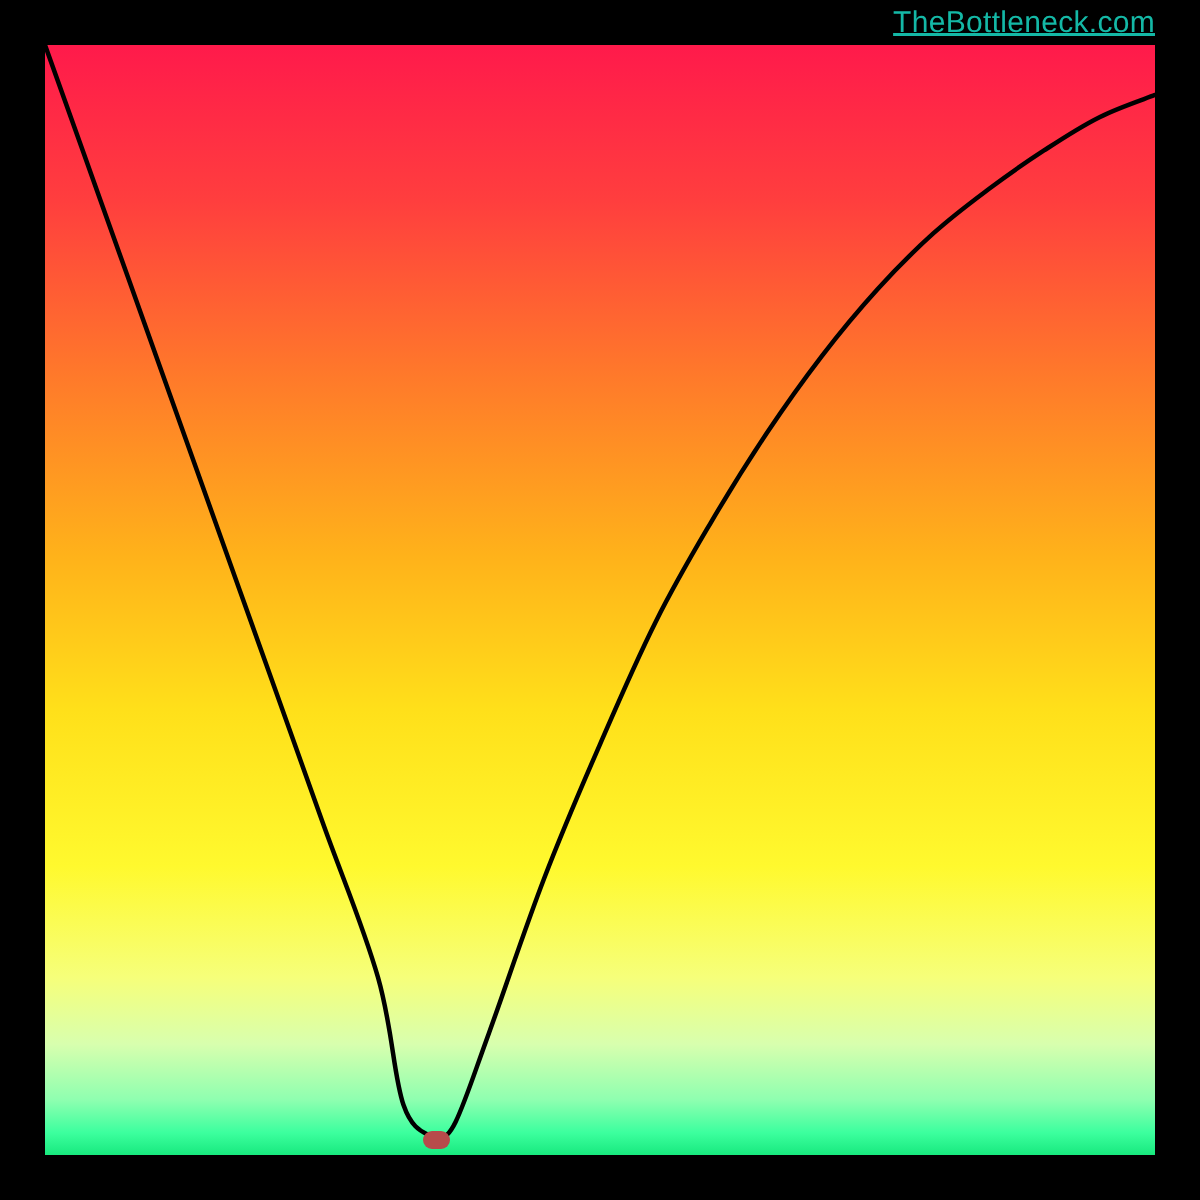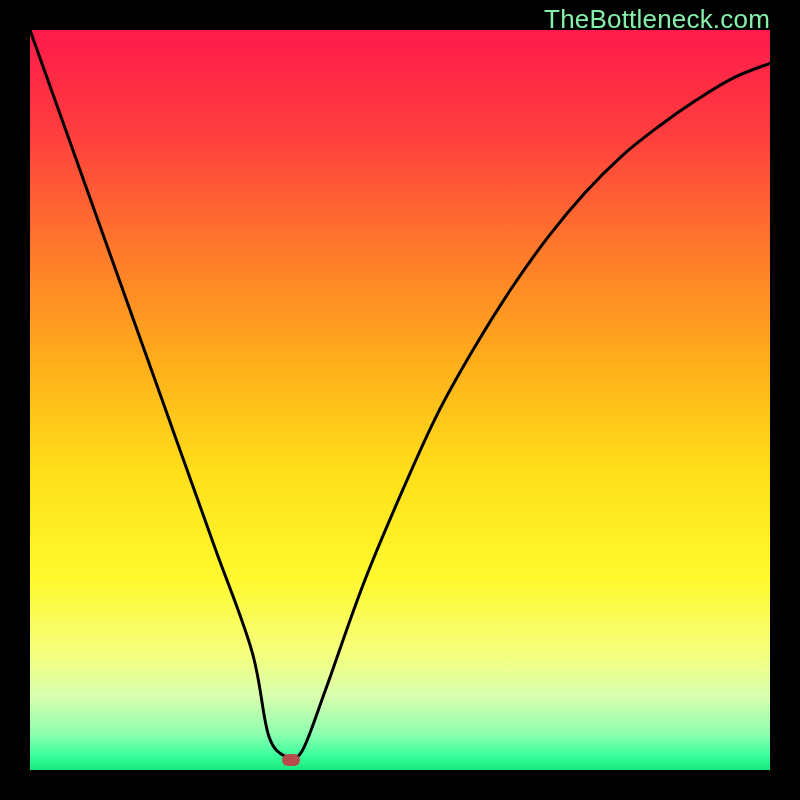--- a/index.html
+++ b/index.html
@@ -27,22 +27,22 @@
   }
   .gradient-bg {
     position: absolute;
     inset: 0;
     
   }
   .watermark {
     position: absolute;
     top: 4px;
     right: 30px;
-    color: #86efac;
-    font-size: 26px;
+    color: #14b8a6;
+    font-size: 20px;
     font-weight: 500;
     letter-spacing: 0.2px;
     user-select: none;
     text-decoration: underline;
   }
   svg.curve {
     position: absolute;
     inset: 0;
     width: 100%;
     height: 100%;

